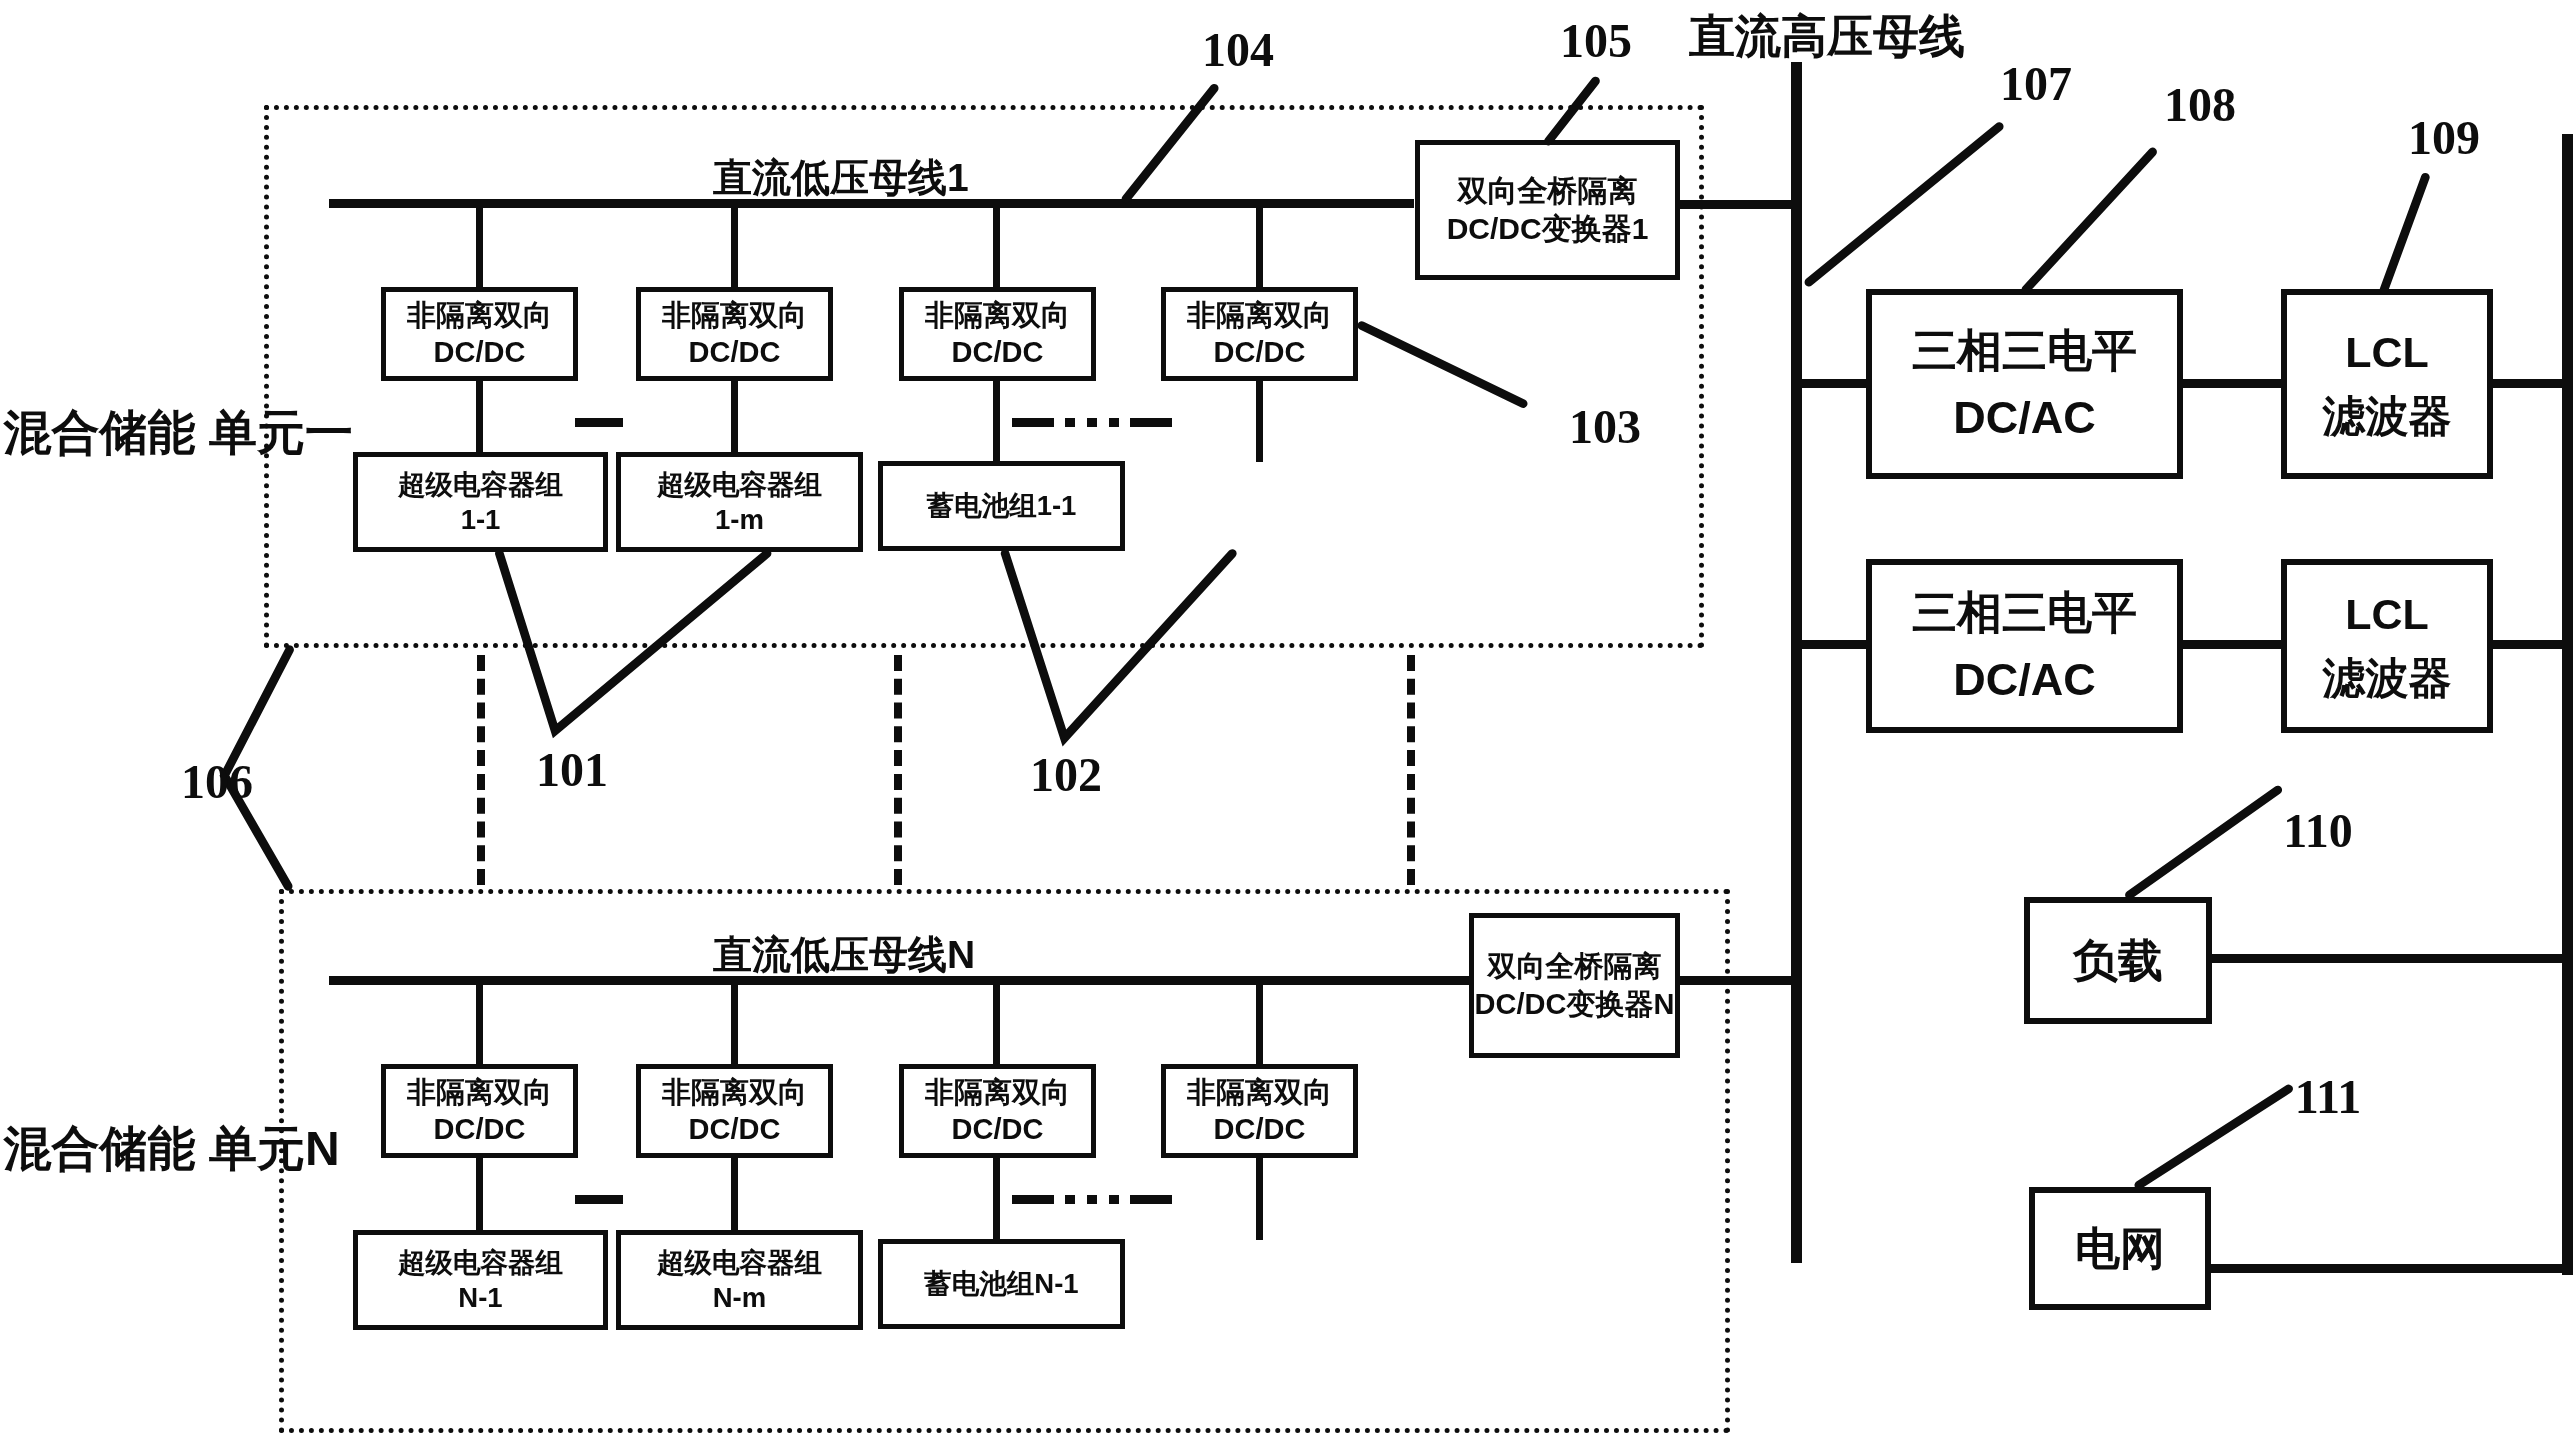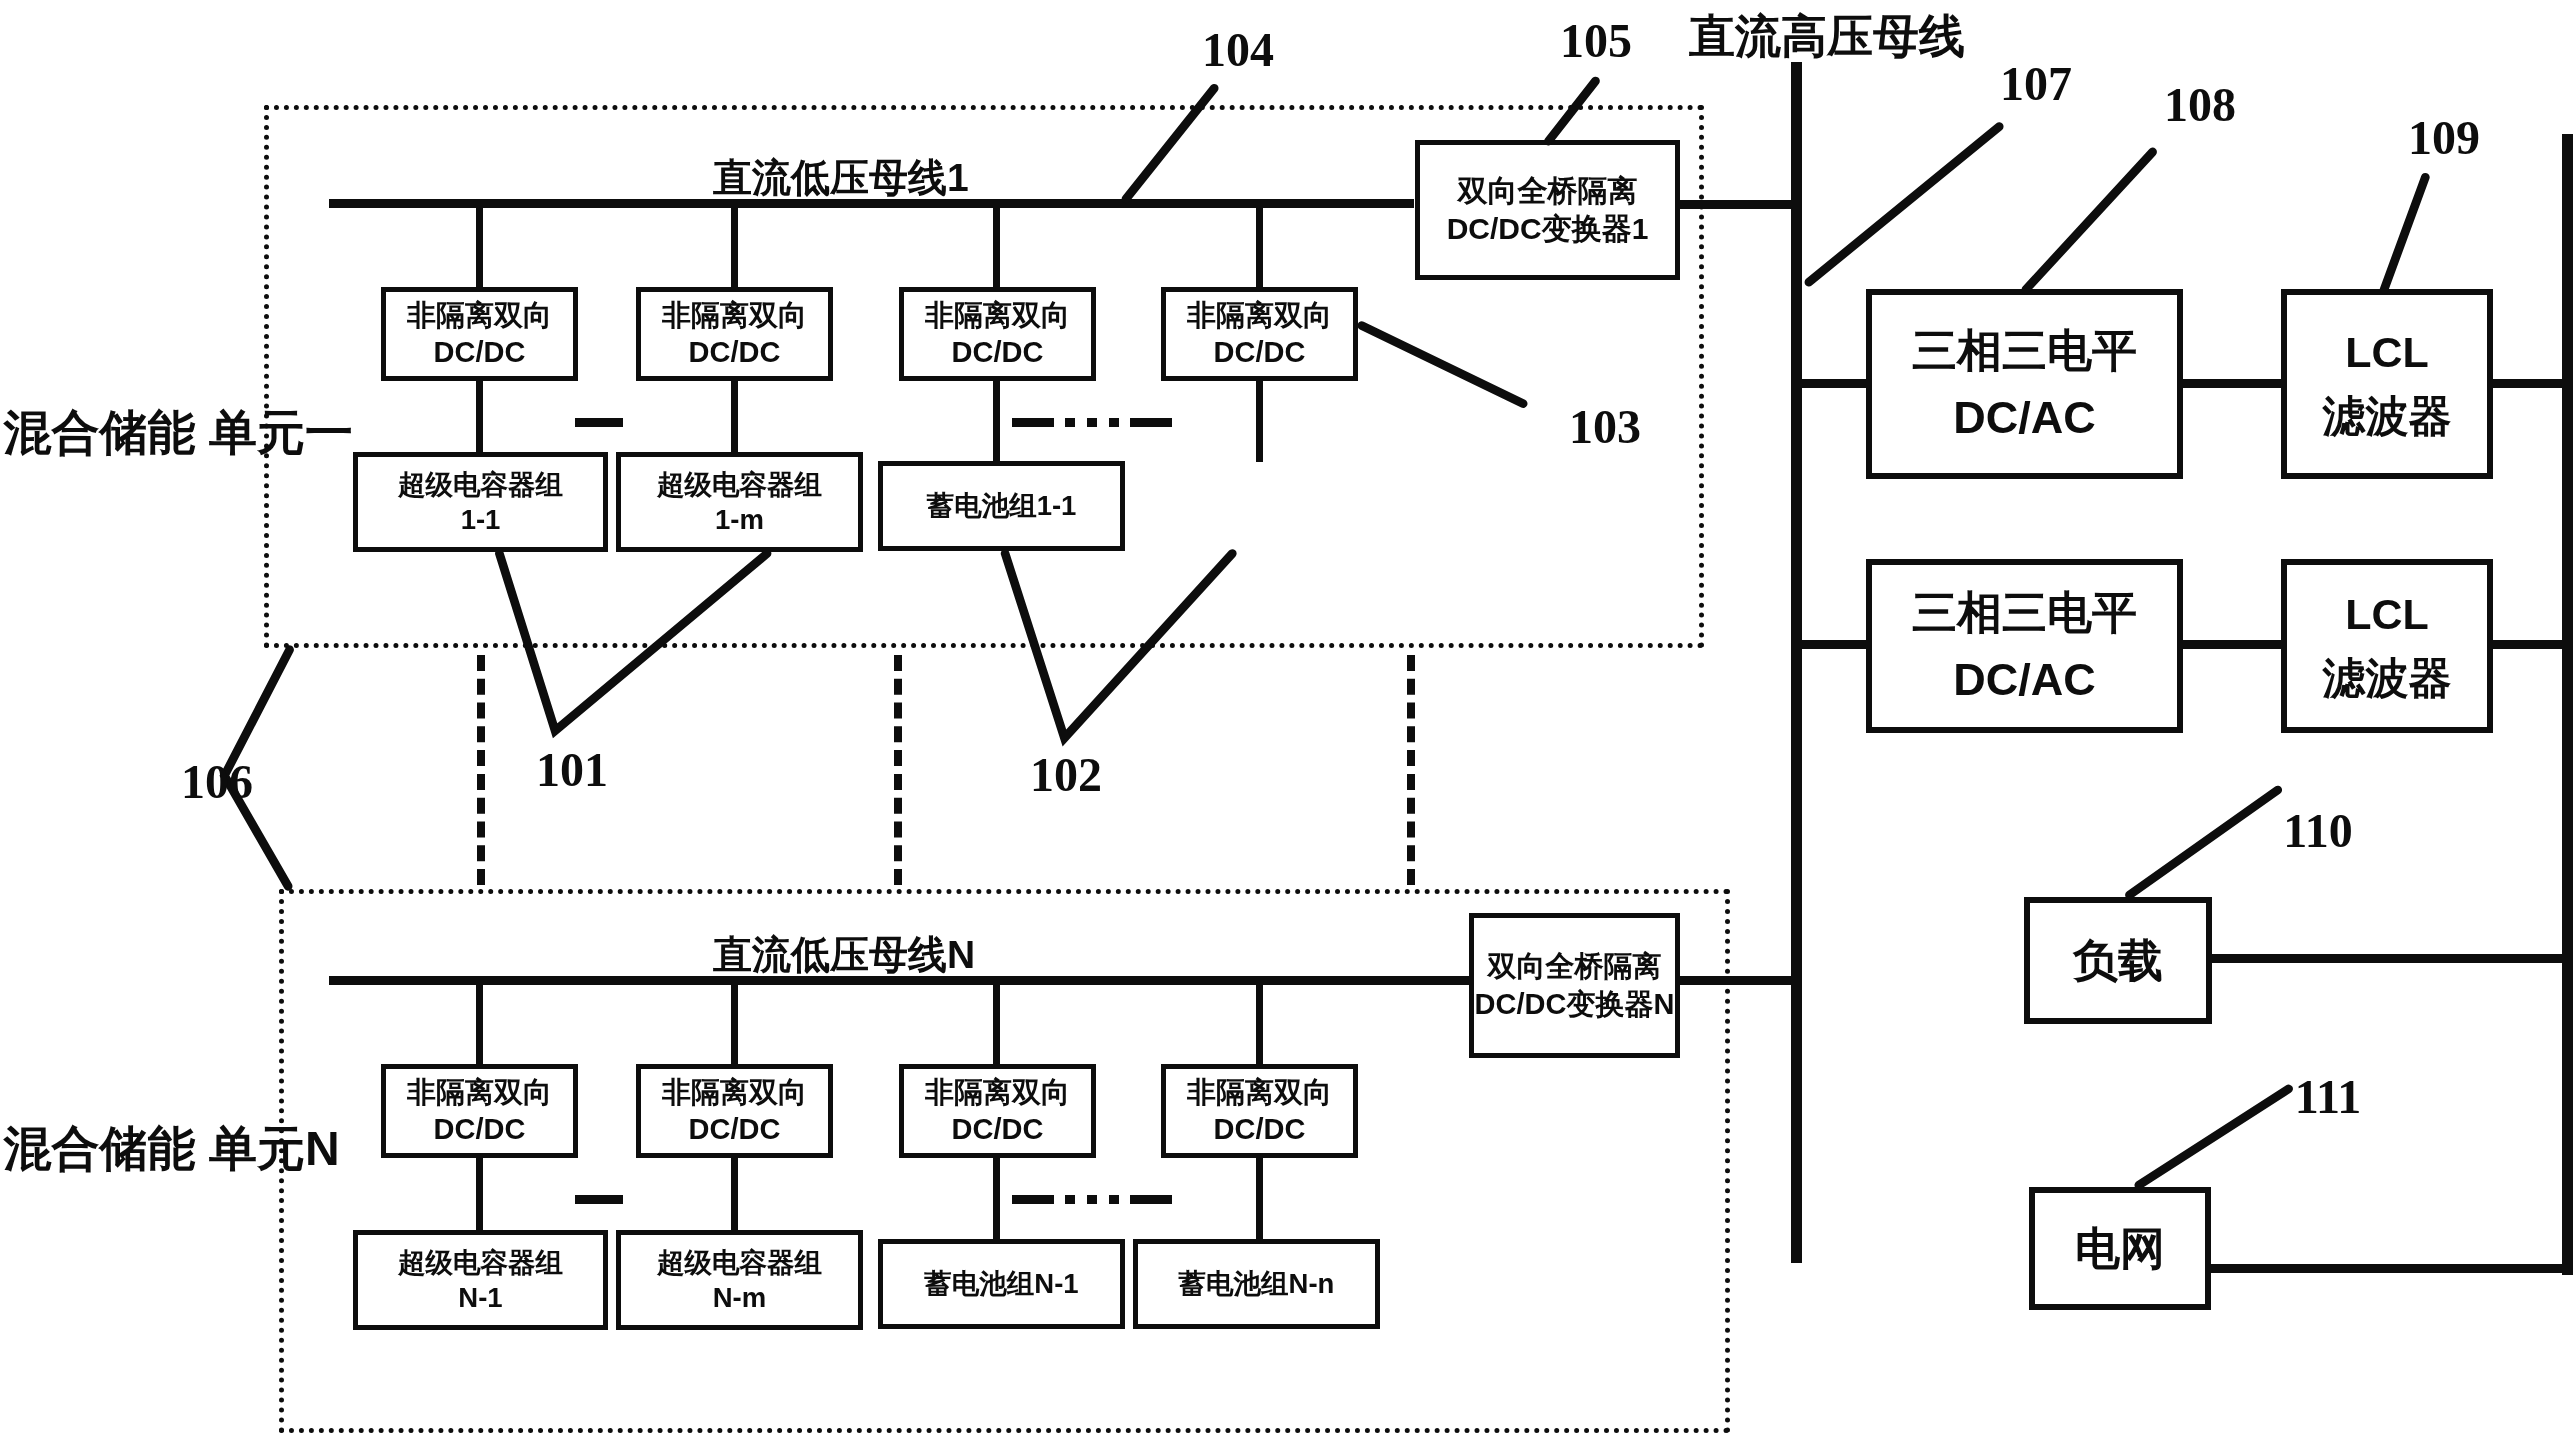--- a/index.html
+++ b/index.html
@@ -145,23 +145,20 @@
     <span>超级电容器组</span>
     <span>N-1</span>
   </div>
   <div class="box f38" style="left:616px;top:1230px;width:247px;height:100px;">
     <span>超级电容器组</span>
     <span>N-m</span>
   </div>
   <div class="box f38" style="left:878px;top:1239px;width:247px;height:90px;">
     <span>蓄电池组N-1</span>
   </div>
-  <div class="box f38" style="left:1133px;top:1239px;width:247px;height:90px;">
-    <span>蓄电池组N-n</span>
-  </div>
 
   <div class="box f40" style="left:1469px;top:913px;width:211px;height:145px;">
     <span>双向全桥隔离</span>
     <span>DC/DC变换器N</span>
   </div>
   <div class="hline" style="left:1679px;top:976px;width:114px;height:8.7px;"></div>
 
   <div class="vdash" style="left:477px;top:655px;height:230px;"></div>
   <div class="vdash" style="left:894px;top:655px;height:230px;"></div>
   <div class="vdash" style="left:1407px;top:655px;height:230px;"></div>

